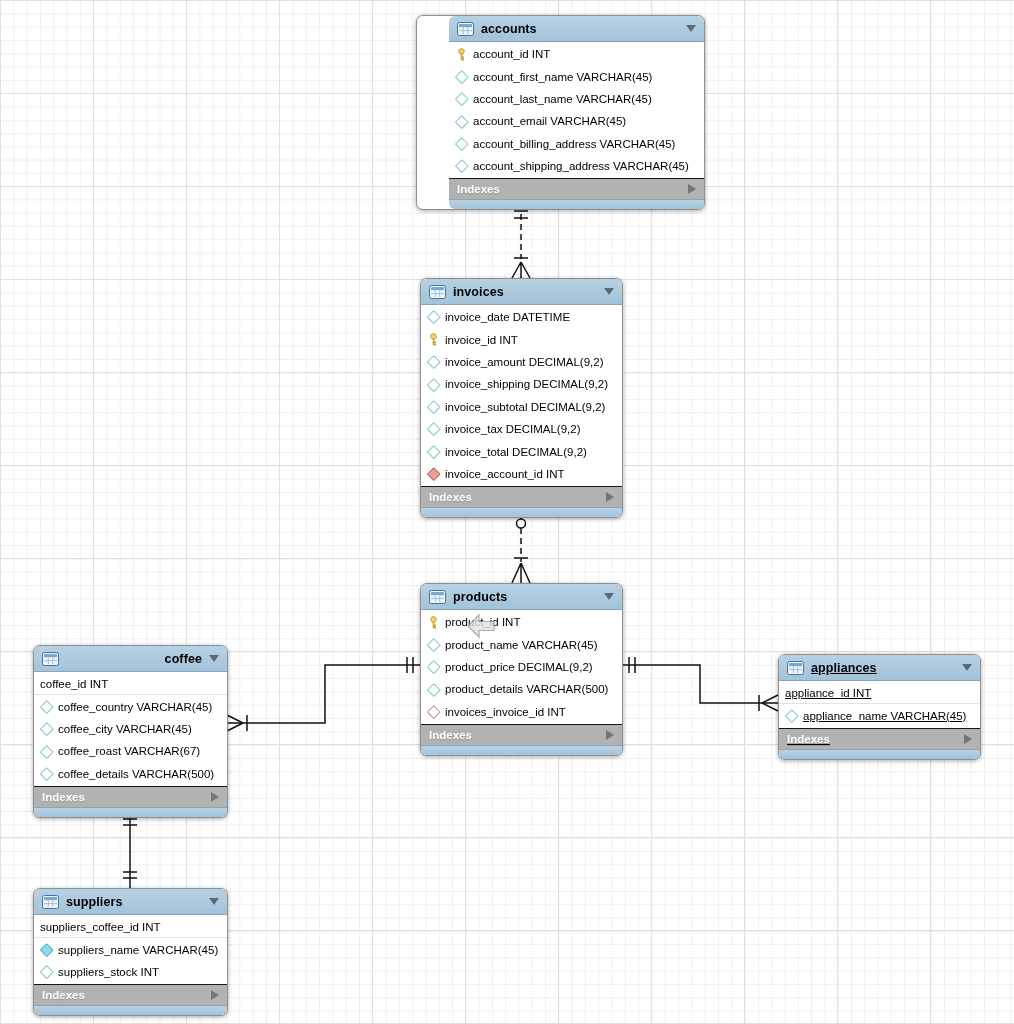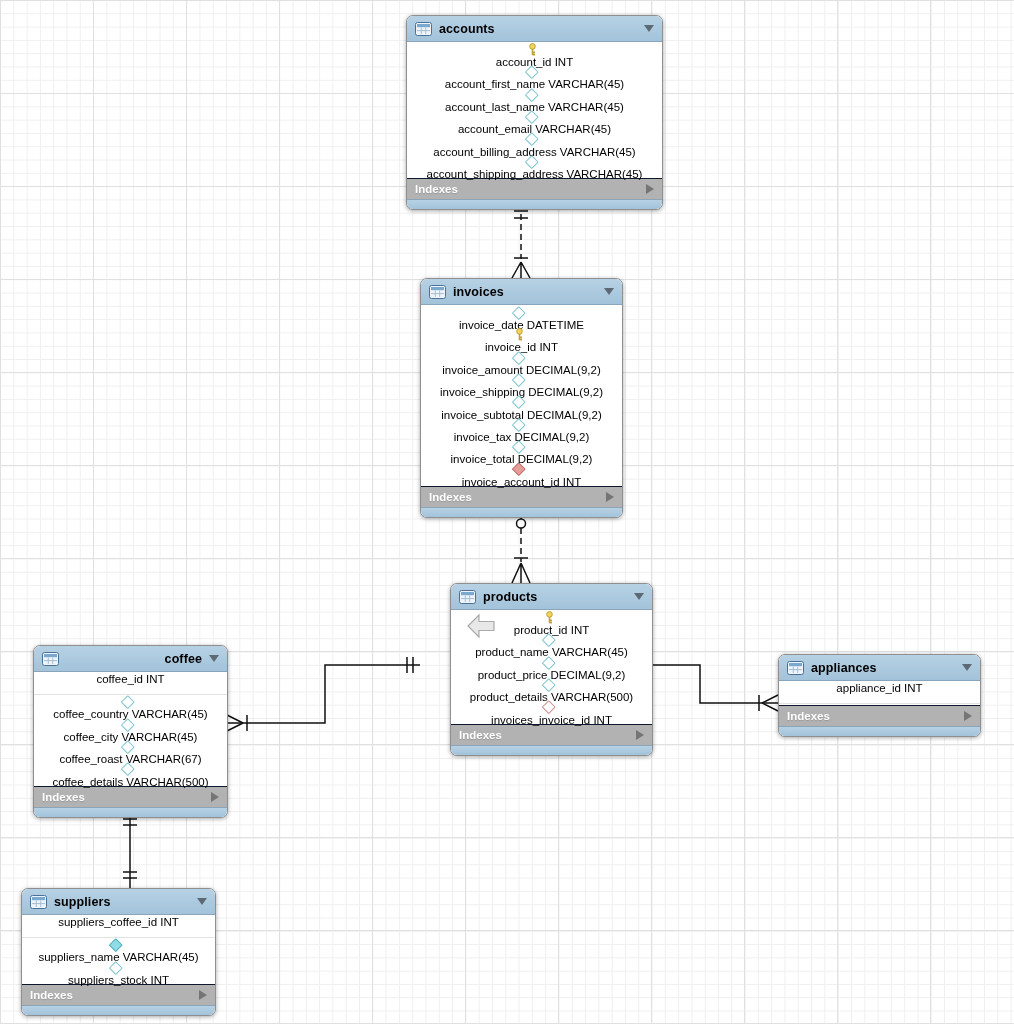--- a/index.html
+++ b/index.html
@@ -20,43 +20,43 @@
     box-shadow:0 1px 4px rgba(0,0,0,.35);
   }
   .t-header{
     display:flex;align-items:center;gap:7px;height:25px;padding:0 8px;
     background:linear-gradient(#b7d1e4,#a2c3da);
     border-bottom:1px solid #8aa5b9;border-radius:6px 6px 0 0;
   }
   .t-title{flex:1;font-size:12.5px;font-weight:bold;color:#000;letter-spacing:.1px;}
   .caret-down{width:0;height:0;border-left:5.5px solid transparent;border-right:5.5px solid transparent;border-top:7px solid #5d6a75;}
   .t-body{padding:1px 0;}
-  .row{display:flex;align-items:center;height:22.4px;padding:0 6px;font-size:11.5px;color:#000;box-sizing:border-box;white-space:nowrap;flex-direction:column;}
+  .row{display:flex;align-items:center;height:22.4px;padding:0 6px;font-size:11.5px;color:#000;box-sizing:border-box;white-space:nowrap;}
   .row.sep{border-bottom:1px solid #e2e2e2;}
   .ic{width:13px;display:flex;justify-content:center;align-items:center;margin-right:5px;flex:0 0 13px;}
   .dm{width:7.5px;height:7.5px;transform:rotate(45deg);border-radius:1px;}
   .dm.blue-outline{border:1.5px solid #7cc4cf;background:#fff;}
   .dm.blue-filled{border:1.5px solid #49aebc;background:#8fdce6;}
   .dm.red-outline{border:1.5px solid #cf8d8d;background:#fff;}
   .dm.red-filled{border:1.5px solid #bc6a66;background:#e69f98;}
   .indexes{
     display:flex;align-items:center;height:20px;padding:0 8px;
     background:#b2b2b2;border-top:1px solid #0f172a;
     color:#fff;font-size:11.5px;font-weight:bold;text-shadow:0 1px 1px rgba(0,0,0,.15);
   }
   .indexes .grow{flex:1;}
   .play-right{width:0;height:0;border-top:5.5px solid transparent;border-bottom:5.5px solid transparent;border-left:8px solid #757575;}
   .t-footer{height:9px;background:linear-gradient(#b7d1e4,#a2c3da);border-top:1px solid #8aa5b9;border-radius:0 0 6px 6px;}
   
-  #t-accounts{left:406px;top:15px;width:255px;}
+  #t-accounts{left:416px;top:15px;width:255px;padding-left:32px;}
   #t-invoices{left:420px;top:278px;width:201px;}
-  #t-products{left:420px;top:583px;width:201px;margin-left:30px;}
+  #t-products{left:420px;top:583px;width:201px;}
   #t-coffee{left:33px;top:645px;width:193px;text-align:right;}
-  #t-appliances{left:778px;top:654px;width:201px;}
-  #t-suppliers{left:21px;top:888px;width:193px;}
+  #t-appliances{left:778px;top:654px;width:201px;text-decoration:underline;}
+  #t-suppliers{left:33px;top:888px;width:193px;}
   #cursor{position:absolute;left:466px;top:613px;z-index:10;pointer-events:none;}
 </style>
 </head>
 <body>
 
 <div id="canvas">
 
   <svg id="wires" width="1014" height="1024">
 
     <g stroke="#111" stroke-width="1.5" fill="none">
@@ -333,20 +333,26 @@
           <rect x="2" y="2" width="13" height="3.2" fill="#7aa9cf"></rect>
           <path d="M6.3 5.5 V12 M10.7 5.5 V12 M2 8.6 H15" stroke="#a5bed2" fill="none"></path>
         </svg>
       <span class="t-title">appliances</span>
       <span class="caret-down"></span>
     </div>
     <div class="t-body">
       <div class="row noicon sep">
           <span>appliance_id INT</span>
         </div>
+      <div class="row">
+          <span class="ic">
+            <span class="dm blue-outline"></span>
+          </span>
+          <span>appliance_name VARCHAR(45)</span>
+        </div>
     </div>
     <div class="indexes">
         <span>Indexes</span>
         <span class="grow"></span>
         <span class="play-right"></span>
       </div>
     <div class="t-footer"></div>
   </div>
 
   <div class="db-table" id="t-suppliers">

